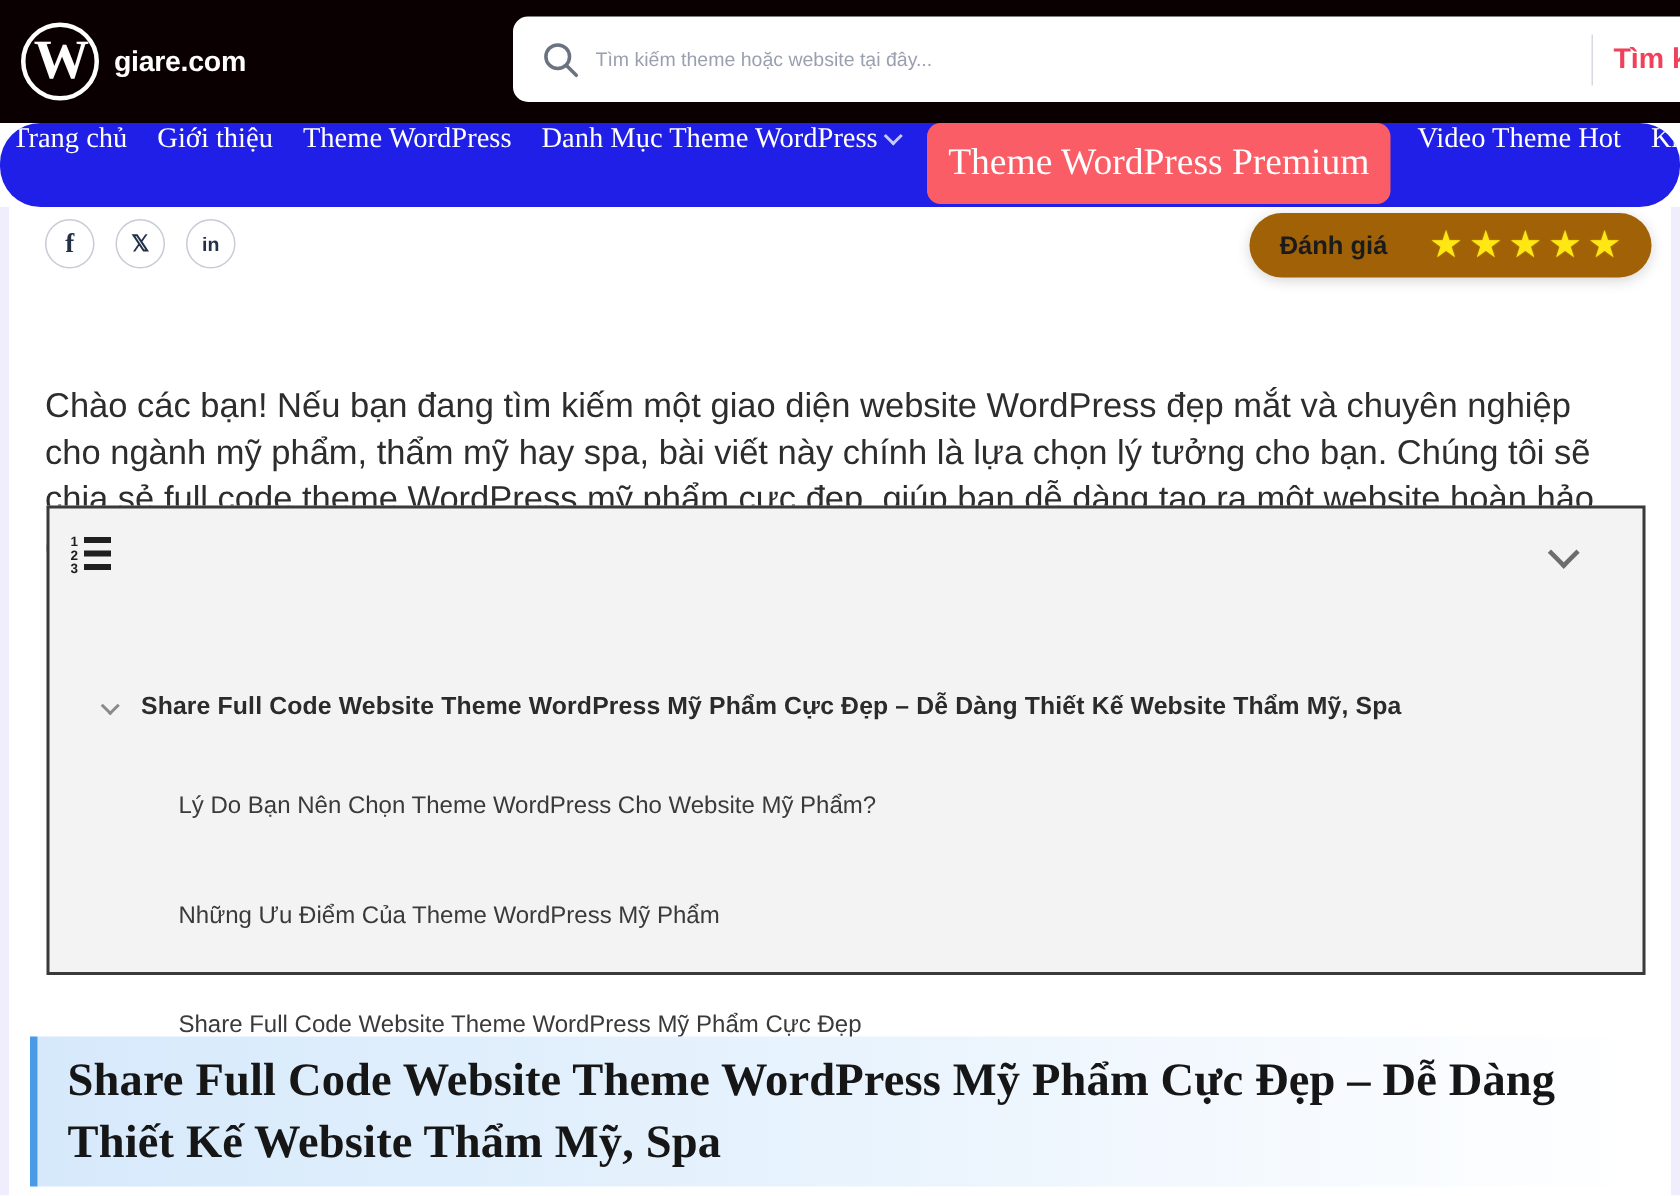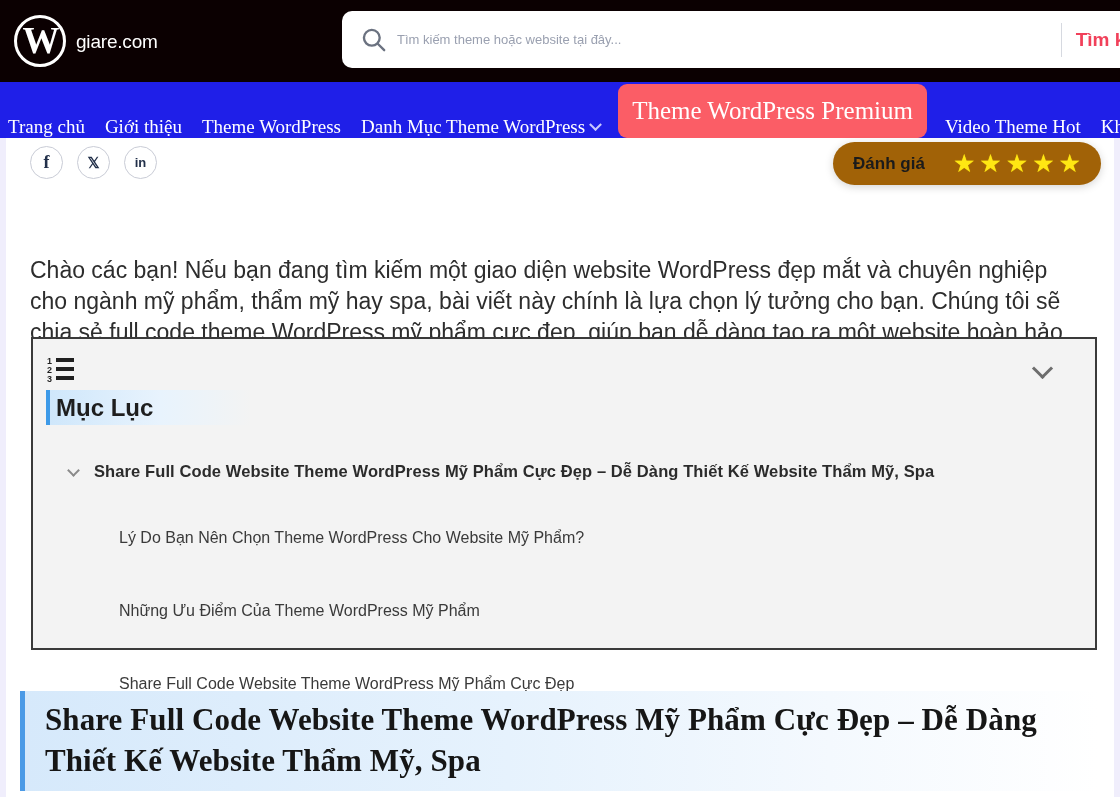--- a/index.html
+++ b/index.html
@@ -53,21 +53,21 @@
   .brand-text { display: flex; flex-direction: column; line-height: 1.05; }
   .brand-name {
     color: #ffffff;
     font-size: 25px;
     font-weight: bold;
     letter-spacing: -0.2px;
   }
   .brand-sub {
     color: #ffffff;
     font-size: 19px;
-    font-weight: normal;
+    font-weight: bold;
     margin-top: 1px;
     letter-spacing: -0.2px;
   }
 
   .searchwrap {
     position: absolute;
     left: 342px;
     top: 11px;
     width: 830px;
     height: 57px;
@@ -111,25 +111,26 @@
     white-space: nowrap;
     cursor: pointer;
     font-family: "Liberation Sans", sans-serif;
   }
 
   
   .nav {
     height: 56px;
     background: #1f1fe8;
     display: flex;
-    align-items: flex-end;
+    align-items: flex-start;
     padding-left: 2px;
     white-space: nowrap;
     overflow: hidden;
     position: relative;
+    border-radius: 27px;
   }
   .nav-item {
     color: #ffffff;
     font-size: 19px;
     padding: 0 10px;
     display: flex;
     align-items: center;
     gap: 6px;
     cursor: pointer;
     font-family: "Liberation Serif", "Liberation Sans", serif;
@@ -412,23 +413,20 @@
           <text x="0" y="18" font-family="Liberation Sans, sans-serif" font-size="9" font-weight="bold" fill="#1f1f1f">2</text>
           <text x="0" y="27" font-family="Liberation Sans, sans-serif" font-size="9" font-weight="bold" fill="#1f1f1f">3</text>
           <rect x="9" y="3" width="18" height="4" fill="#1f1f1f"></rect>
           <rect x="9" y="12" width="18" height="4" fill="#1f1f1f"></rect>
           <rect x="9" y="21" width="18" height="4" fill="#1f1f1f"></rect>
         </svg>
       </span>
 
       <div class="toc-toggle"></div>
 
-      <div class="toc-title-wrap">
-        <span class="toc-title">Mục Lục</span>
-      </div>
 
       <div class="toc-list">
 
         <div class="toc-l1">
           <span class="mini-chev"></span>
           <a>Share Full Code Website Theme WordPress Mỹ Phẩm Cực Đẹp – Dễ Dàng Thiết Kế Website Thẩm Mỹ, Spa</a>
         </div>
 
         <div class="toc-l2">
           <a>Lý Do Bạn Nên Chọn Theme WordPress Cho Website Mỹ Phẩm?</a>

